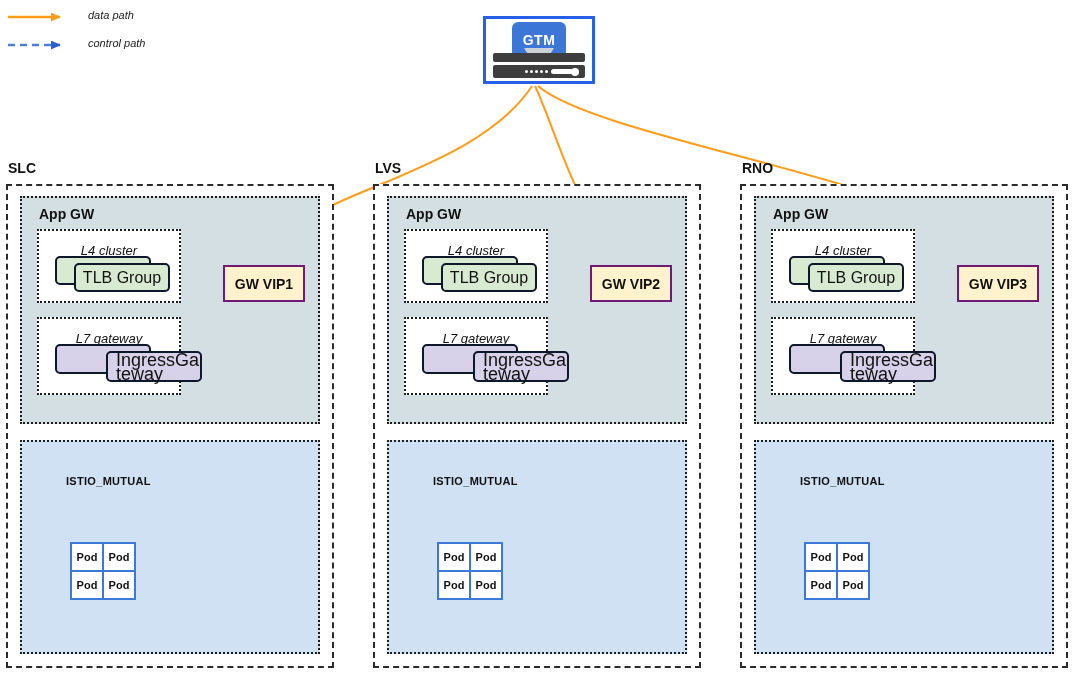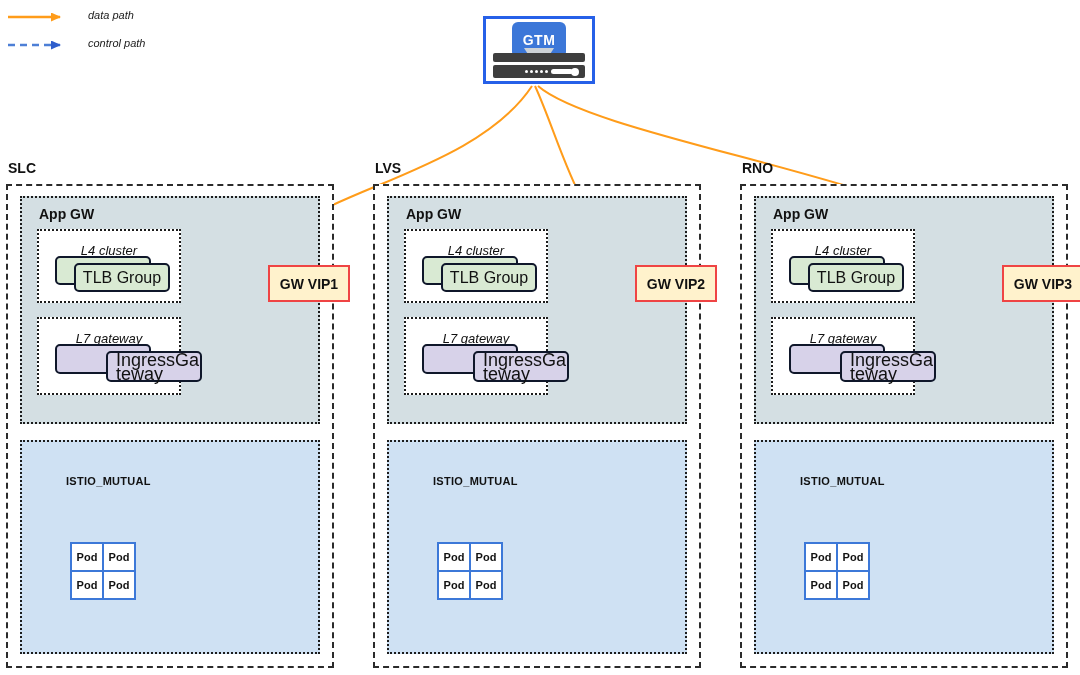--- a/index.html
+++ b/index.html
@@ -40,22 +40,22 @@
   .cluster-label{text-align:center;font-size:13px;font-style:italic;margin-top:12px;}
   .stack{position:absolute;width:96px;box-sizing:border-box;border:2px solid #0f172a;border-radius:5px;}
   .stack.back{left:16px;top:25px;height:29px;}
   .stack.front{left:35px;top:32px;height:29px;display:flex;align-items:center;justify-content:center;font-size:16px;}
   .green{background:#d9ead3;}
   .purple{background:#d7d2e9;}
   .l7 .stack.back{height:30px;}
   .l7 .stack.front{height:31px;font-size:18px;line-height:14px;justify-content:flex-start;
     padding-left:8px;word-break:break-all;align-items:center;margin-left:32px;}
   .vip{position:absolute;left:201px;top:67px;width:82px;height:37px;box-sizing:border-box;
-    background:#fff2cc;border:2px solid #ef4444;display:flex;align-items:center;justify-content:center;
-    font-size:14px;font-weight:bold;margin-left:45px;}
+    background:#fff2cc;border:2px solid #701a75;display:flex;align-items:center;justify-content:center;
+    font-size:14px;font-weight:bold;}
   .istio{position:absolute;left:12px;top:254px;width:300px;height:214px;box-sizing:border-box;
     background:#cfe1f3;border:2px dotted #1c1c1c;}
   .istio-label{position:absolute;left:44px;top:33px;font-size:11px;font-weight:bold;letter-spacing:.3px;}
   .pod-grid{position:absolute;left:48px;top:100px;width:62px;height:54px;border:2px solid #3c78d8;
     background:#3c78d8;display:grid;grid-template-columns:1fr 1fr;grid-template-rows:1fr 1fr;gap:2px;}
   .pod{background:#fff;display:flex;align-items:center;justify-content:center;font-size:11px;font-weight:bold;}
   
   #arrows{position:absolute;left:0;top:0;pointer-events:none;}
 </style>
 </head>

